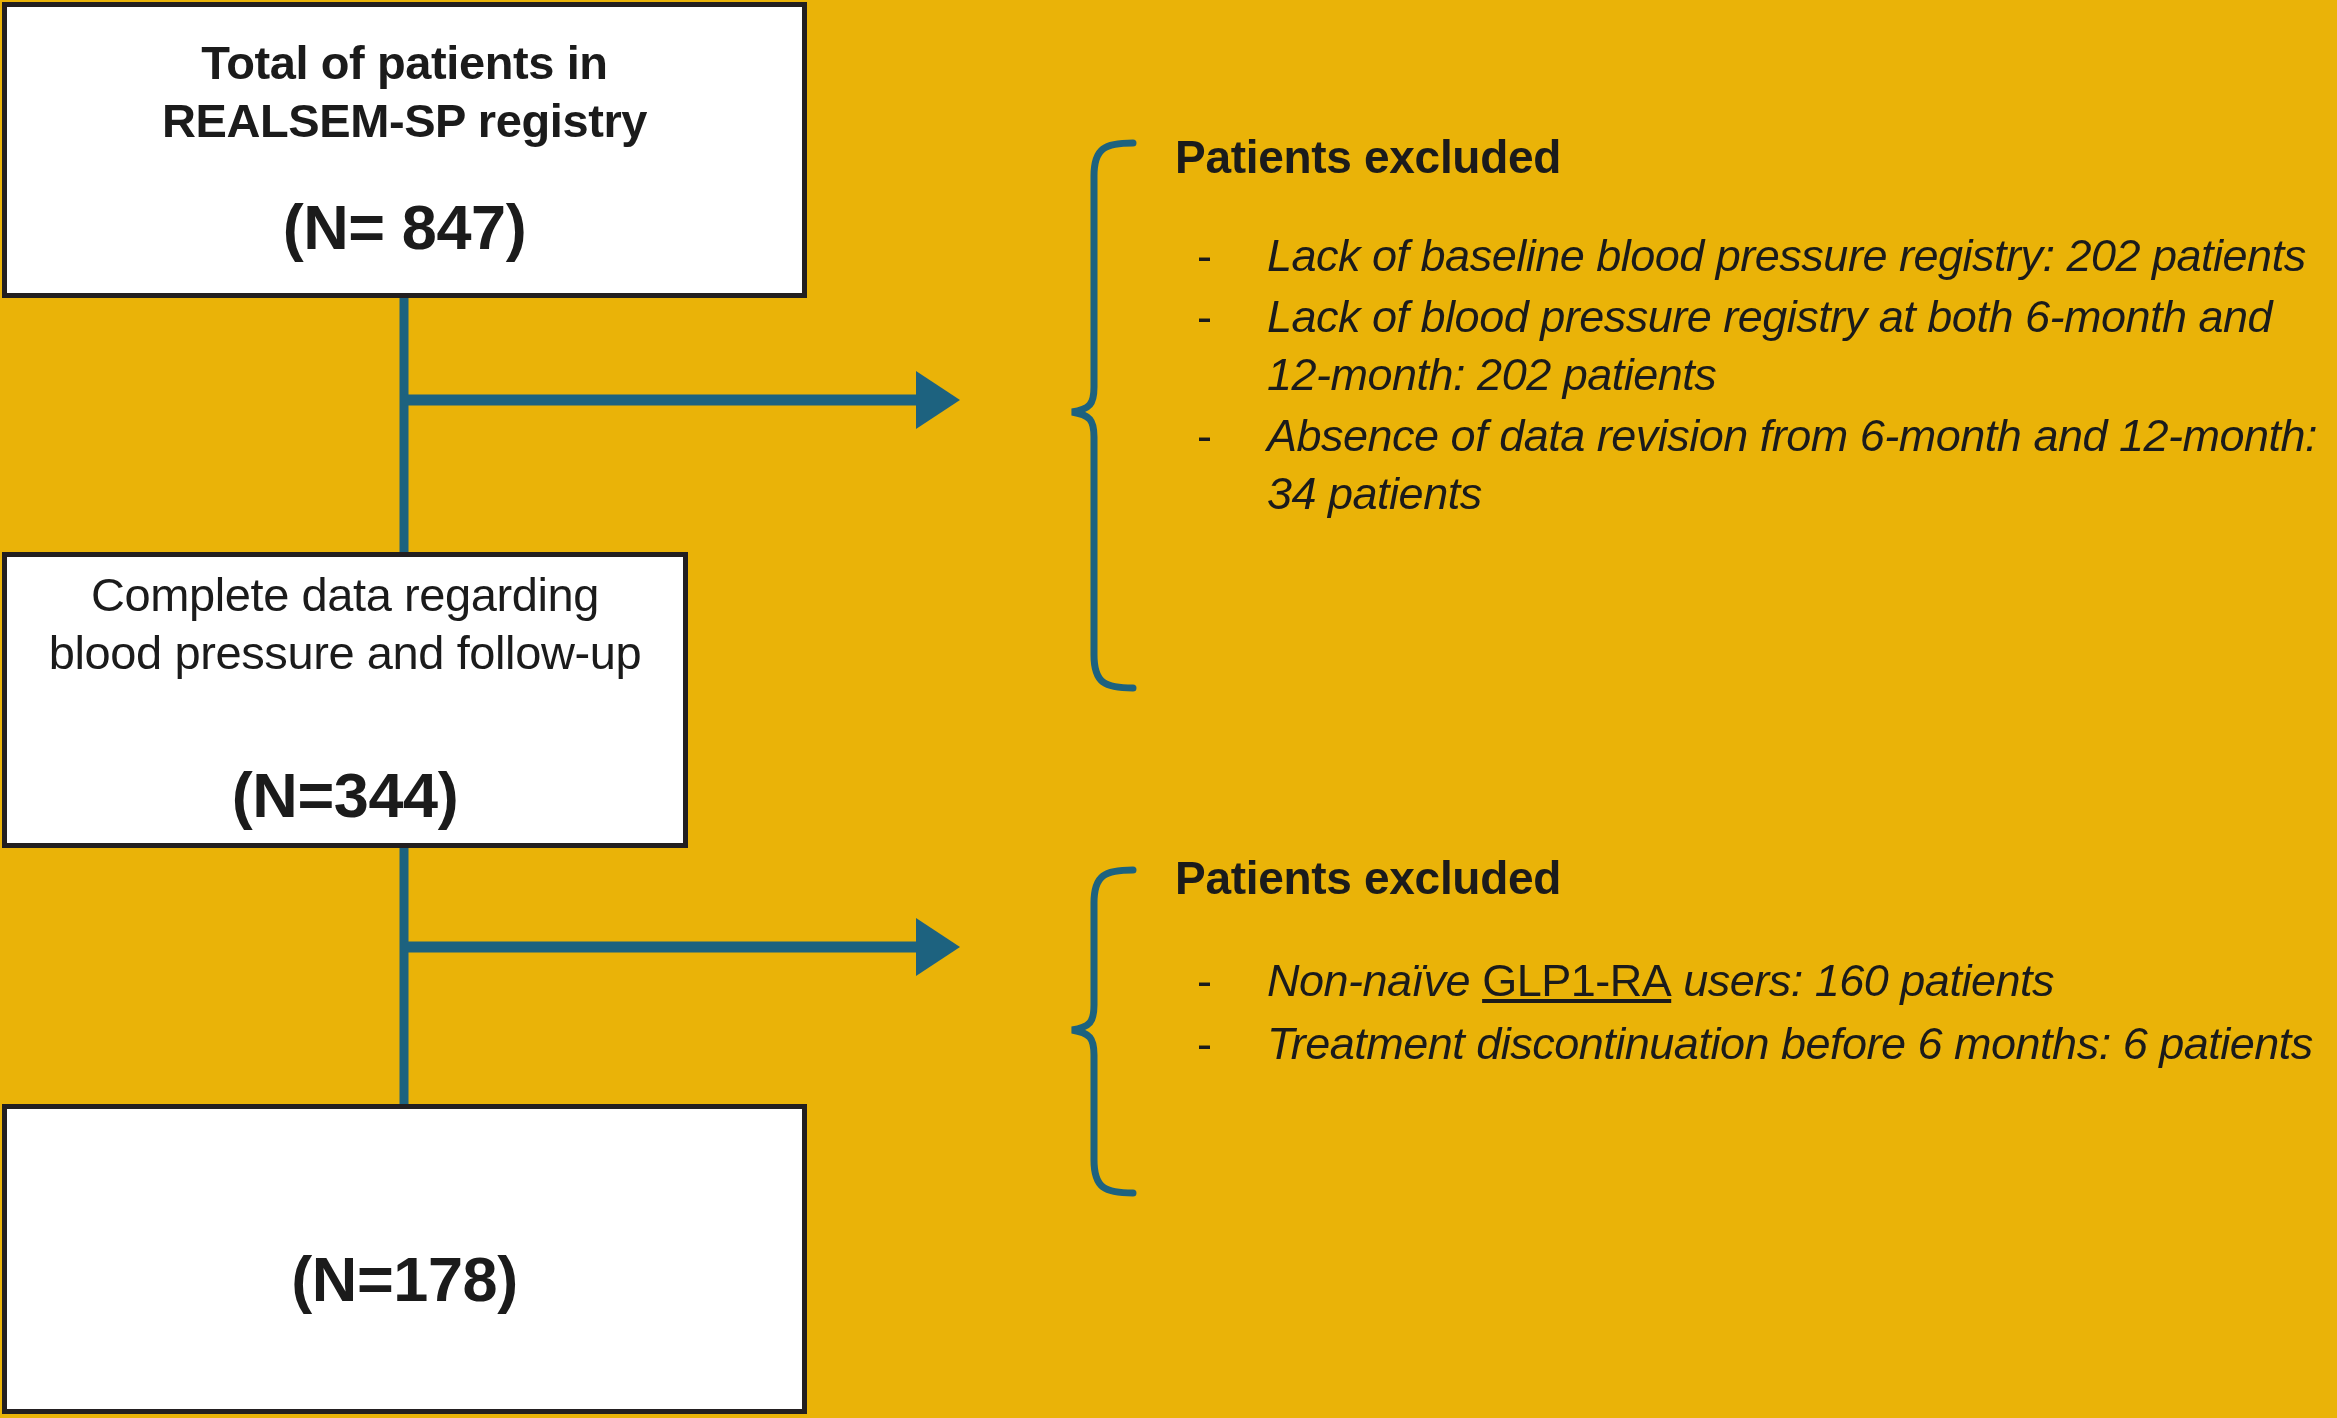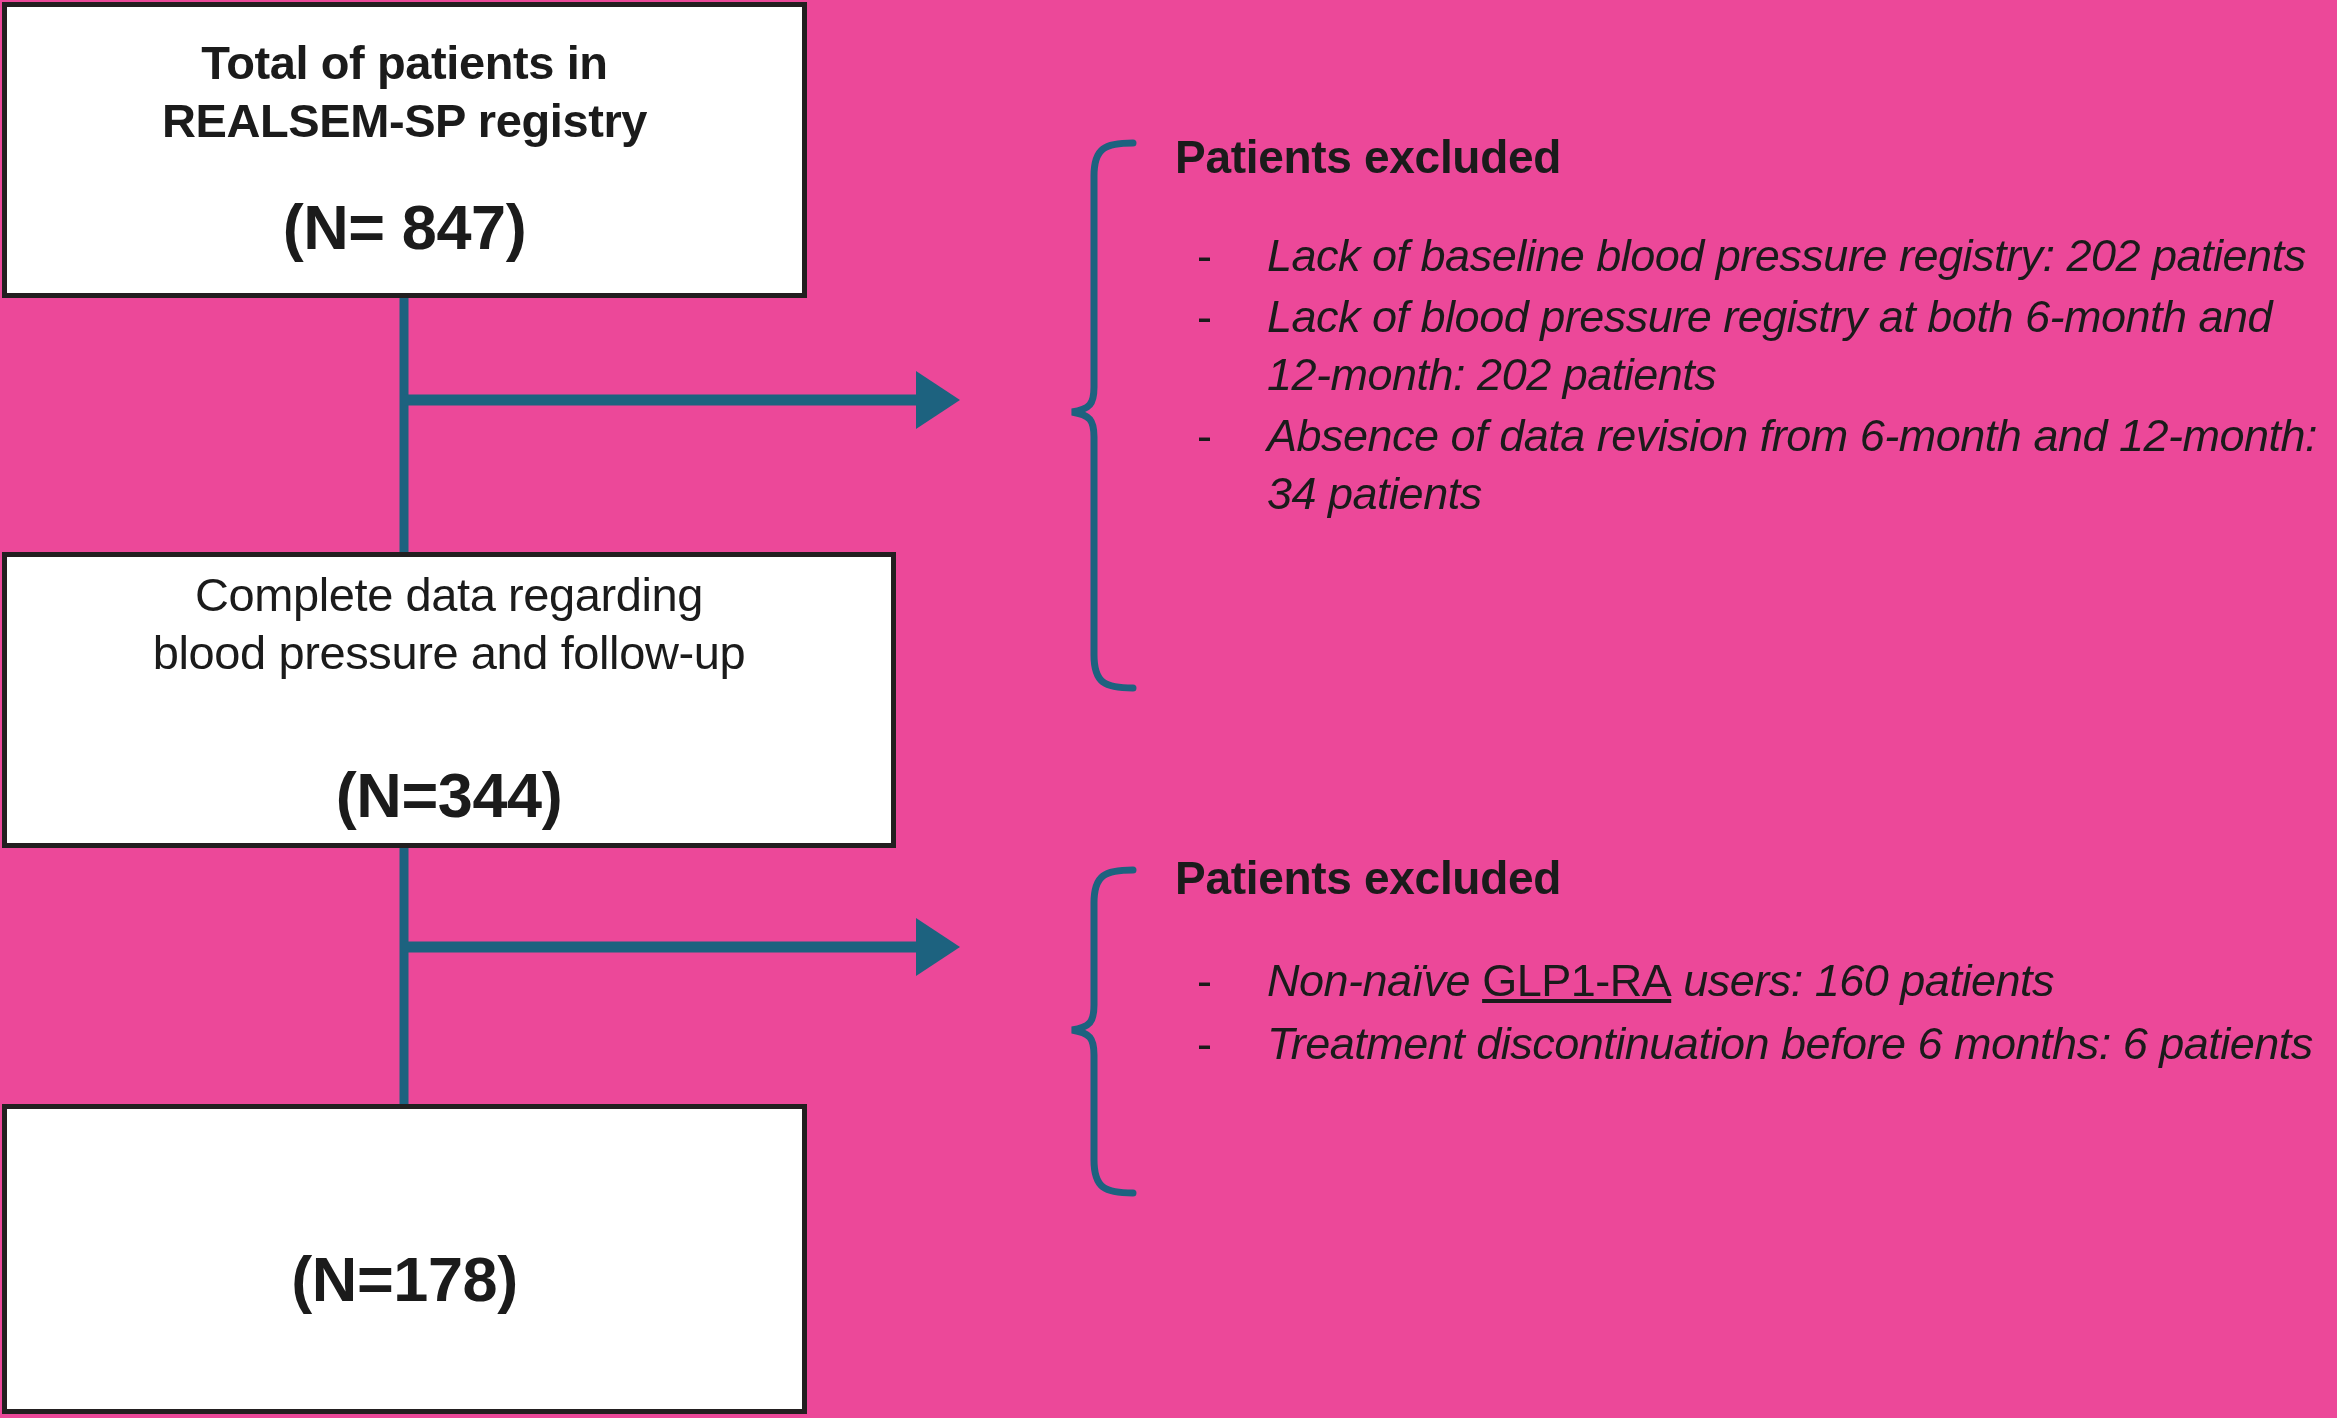--- a/index.html
+++ b/index.html
@@ -9,21 +9,21 @@
   }
   body {
     font-family: "Liberation Sans", sans-serif;
     color: #1b1b1b;
   }
 
   #canvas {
     position: relative;
     width: 2337px;
     height: 1418px;
-    background: #ec4899;
+    background: #eab308;
     overflow: hidden;
   }
 
   
   .flow-box {
     position: absolute;
     box-sizing: border-box;
     border: 5px solid #231f20;
     background: #ffffff;
     display: flex;
@@ -49,21 +49,21 @@
     font-weight: bold;
   }
   .regular .box-title {
     font-weight: normal;
   }
   .regular .box-count {
     font-weight: bold;
   }
 
   #box-registry  { left: 2px;  top: 2px;    width: 805px; height: 296px; }
-  #box-complete  { left: 2px;  top: 552px;  width: 894px; height: 296px; gap: 36px; }
+  #box-complete  { left: 2px;  top: 552px;  width: 686px; height: 296px; gap: 36px; }
   #box-final     { left: 2px;  top: 1104px; width: 805px; height: 310px; }
 
   
   #connectors {
     position: absolute;
     left: 0;
     top: 0;
     width: 2337px;
     height: 1418px;
     pointer-events: none;

